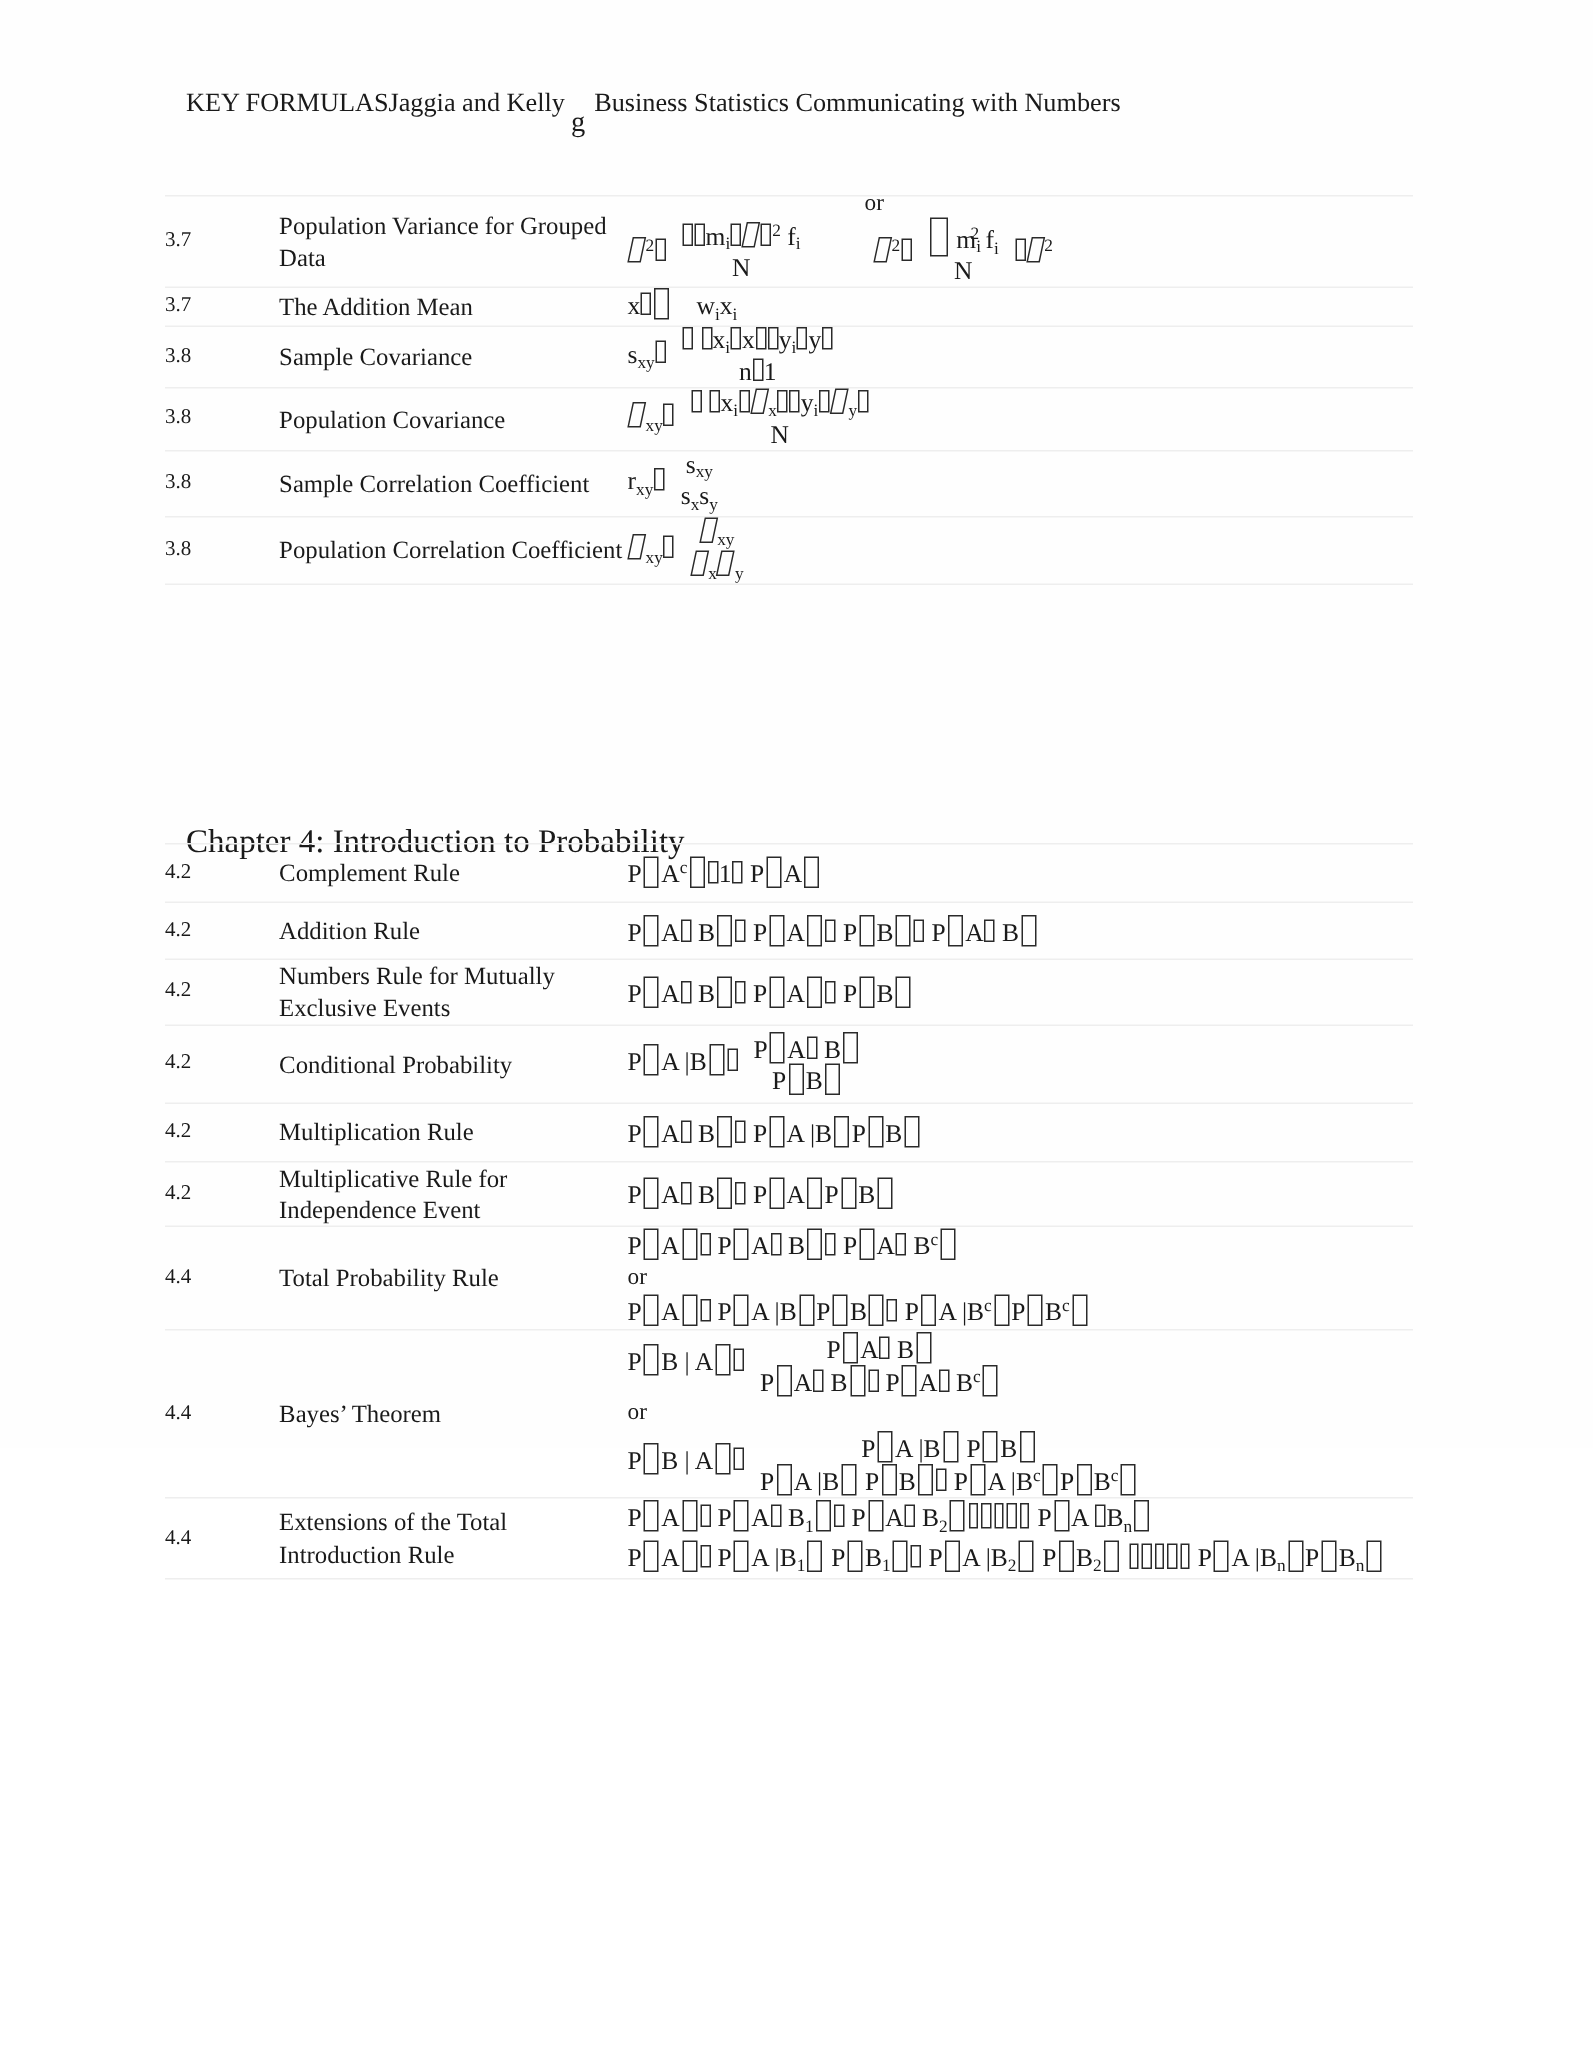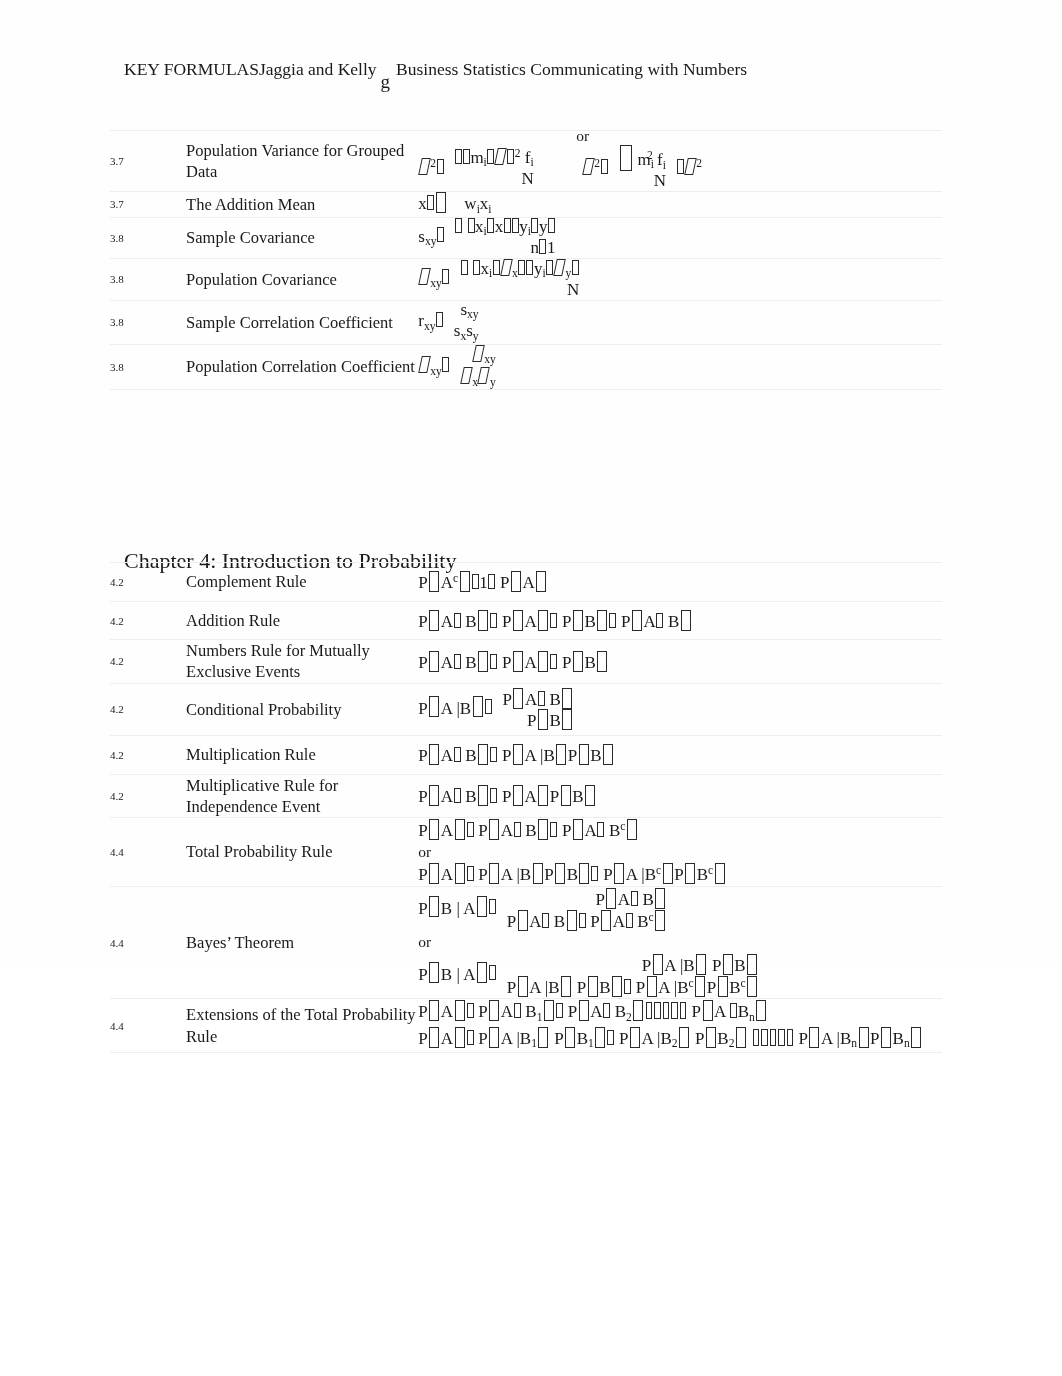--- a/index.html
+++ b/index.html
@@ -55,21 +55,21 @@
     padding: 0;
     background: transparent;
     font-weight: normal;
     text-align: left;
   }
   .col-sec   { width: 76px; }
   .col-top   { width: 232px; }
   .col-form  { width: 523px; }
 
   .cell-sec {
-    font-size: 11px;
+    font-size: 14px;
     padding: 8px 0 8px 16px;
   }
   .cell-top {
     font-size: 16.5px;
     line-height: 1.28;
     padding: 8px 10px 8px 4px;
   }
   .cell-form {
     font-size: 16.5px;
     padding: 6px 6px 6px 4px;
@@ -136,21 +136,21 @@
   }
   sup, .sp {
     font-size: 0.68em;
     vertical-align: 0.52em;
     display: inline-block;
   }
 
   
   .frac {
     display: inline-block;
-    text-align: right;
+    text-align: center;
     vertical-align: middle;
     margin: 0 2px;
   }
   .frac .num, .frac .den {
     display: block;
     white-space: nowrap;
     padding: 0 4px;
   }
   .frac .num { }
   .frac .den { }
@@ -398,21 +398,21 @@
             <span class="frac">
               <span class="num"><span>P</span><span class="tofu tall"></span><span>A</span> <span>|</span><span>B</span><span class="tofu tall"></span> <span>P</span><span class="tofu tall"></span><span>B</span><span class="tofu tall"></span></span>
               <span class="den"><span>P</span><span class="tofu tall"></span><span>A</span> <span>|</span><span>B</span><span class="tofu tall"></span> <span>P</span><span class="tofu tall"></span><span>B</span><span class="tofu tall"></span><span class="tofu narrow"></span> <span>P</span><span class="tofu tall"></span><span>A</span> <span>|</span><span>B</span><span class="sp">c</span><span class="tofu tall"></span><span>P</span><span class="tofu tall"></span><span>B</span><span class="sp">c</span><span class="tofu tall"></span></span>
             </span>
           </div>
         </td>
       </tr>
 
       <tr>
         <td class="cell-sec">4.4</td>
-        <td class="cell-top">Extensions of the Total Probability Rule</td>
+        <td class="cell-top">Extensions of the Total Introduction Rule</td>
         <td class="cell-form formula-stack">
           <div class="m">
             <span>P</span><span class="tofu tall"></span><span>A</span><span class="tofu tall"></span><span class="tofu narrow"></span> <span>P</span><span class="tofu tall"></span><span>A</span><span class="tofu narrow"></span> <span>B</span><span class="sb">1</span><span class="tofu tall"></span><span class="tofu narrow"></span> <span>P</span><span class="tofu tall"></span><span>A</span><span class="tofu narrow"></span> <span>B</span><span class="sb">2</span><span class="tofu tall"></span><span class="tofu slim"></span><span class="tofu slim"></span><span class="tofu slim"></span><span class="tofu slim"></span><span class="tofu slim"></span> <span>P</span><span class="tofu tall"></span><span>A</span> <span class="tofu narrow"></span><span>B</span><span class="sb">n</span><span class="tofu tall"></span>
           </div>
           <div class="m">
             <span>P</span><span class="tofu tall"></span><span>A</span><span class="tofu tall"></span><span class="tofu narrow"></span> <span>P</span><span class="tofu tall"></span><span>A</span> <span>|</span><span>B</span><span class="sb">1</span><span class="tofu tall"></span> <span>P</span><span class="tofu tall"></span><span>B</span><span class="sb">1</span><span class="tofu tall"></span><span class="tofu narrow"></span> <span>P</span><span class="tofu tall"></span><span>A</span> <span>|</span><span>B</span><span class="sb">2</span><span class="tofu tall"></span> <span>P</span><span class="tofu tall"></span><span>B</span><span class="sb">2</span><span class="tofu tall"></span> <span class="tofu slim"></span><span class="tofu slim"></span><span class="tofu slim"></span><span class="tofu slim"></span><span class="tofu slim"></span> <span>P</span><span class="tofu tall"></span><span>A</span> <span>|</span><span>B</span><span class="sb">n</span><span class="tofu tall"></span><span>P</span><span class="tofu tall"></span><span>B</span><span class="sb">n</span><span class="tofu tall"></span>
           </div>
         </td>
       </tr>
 

